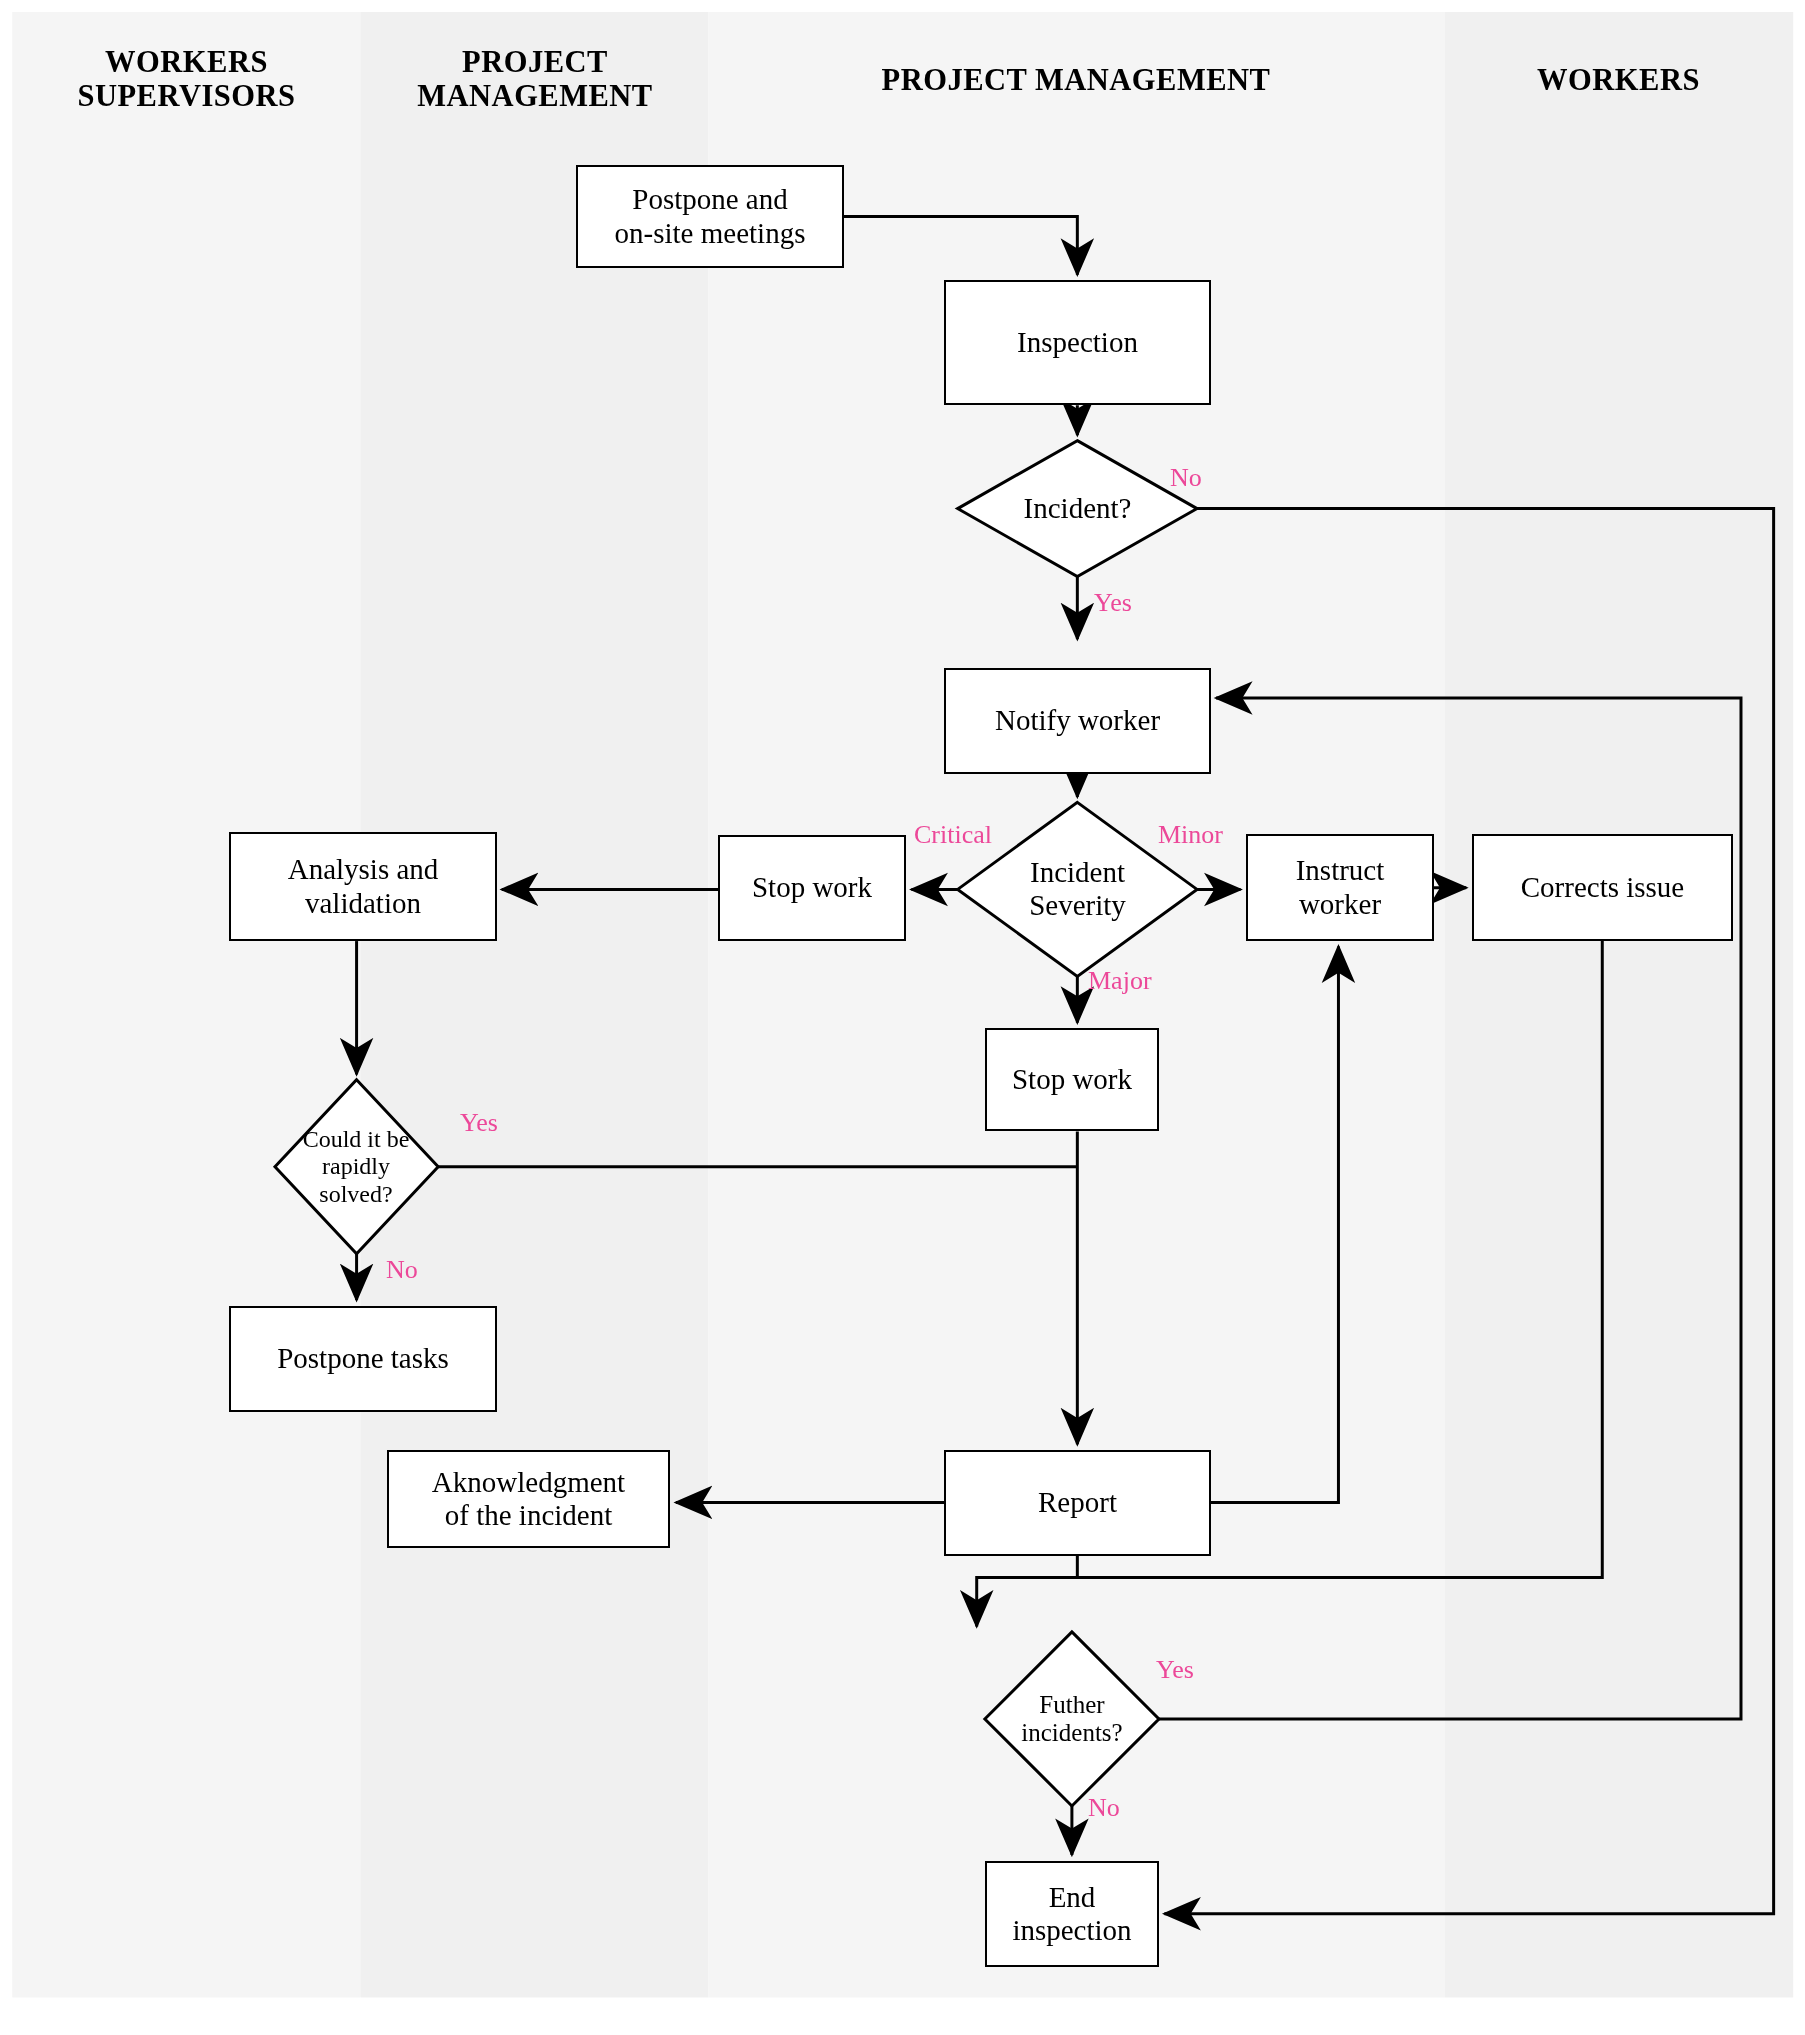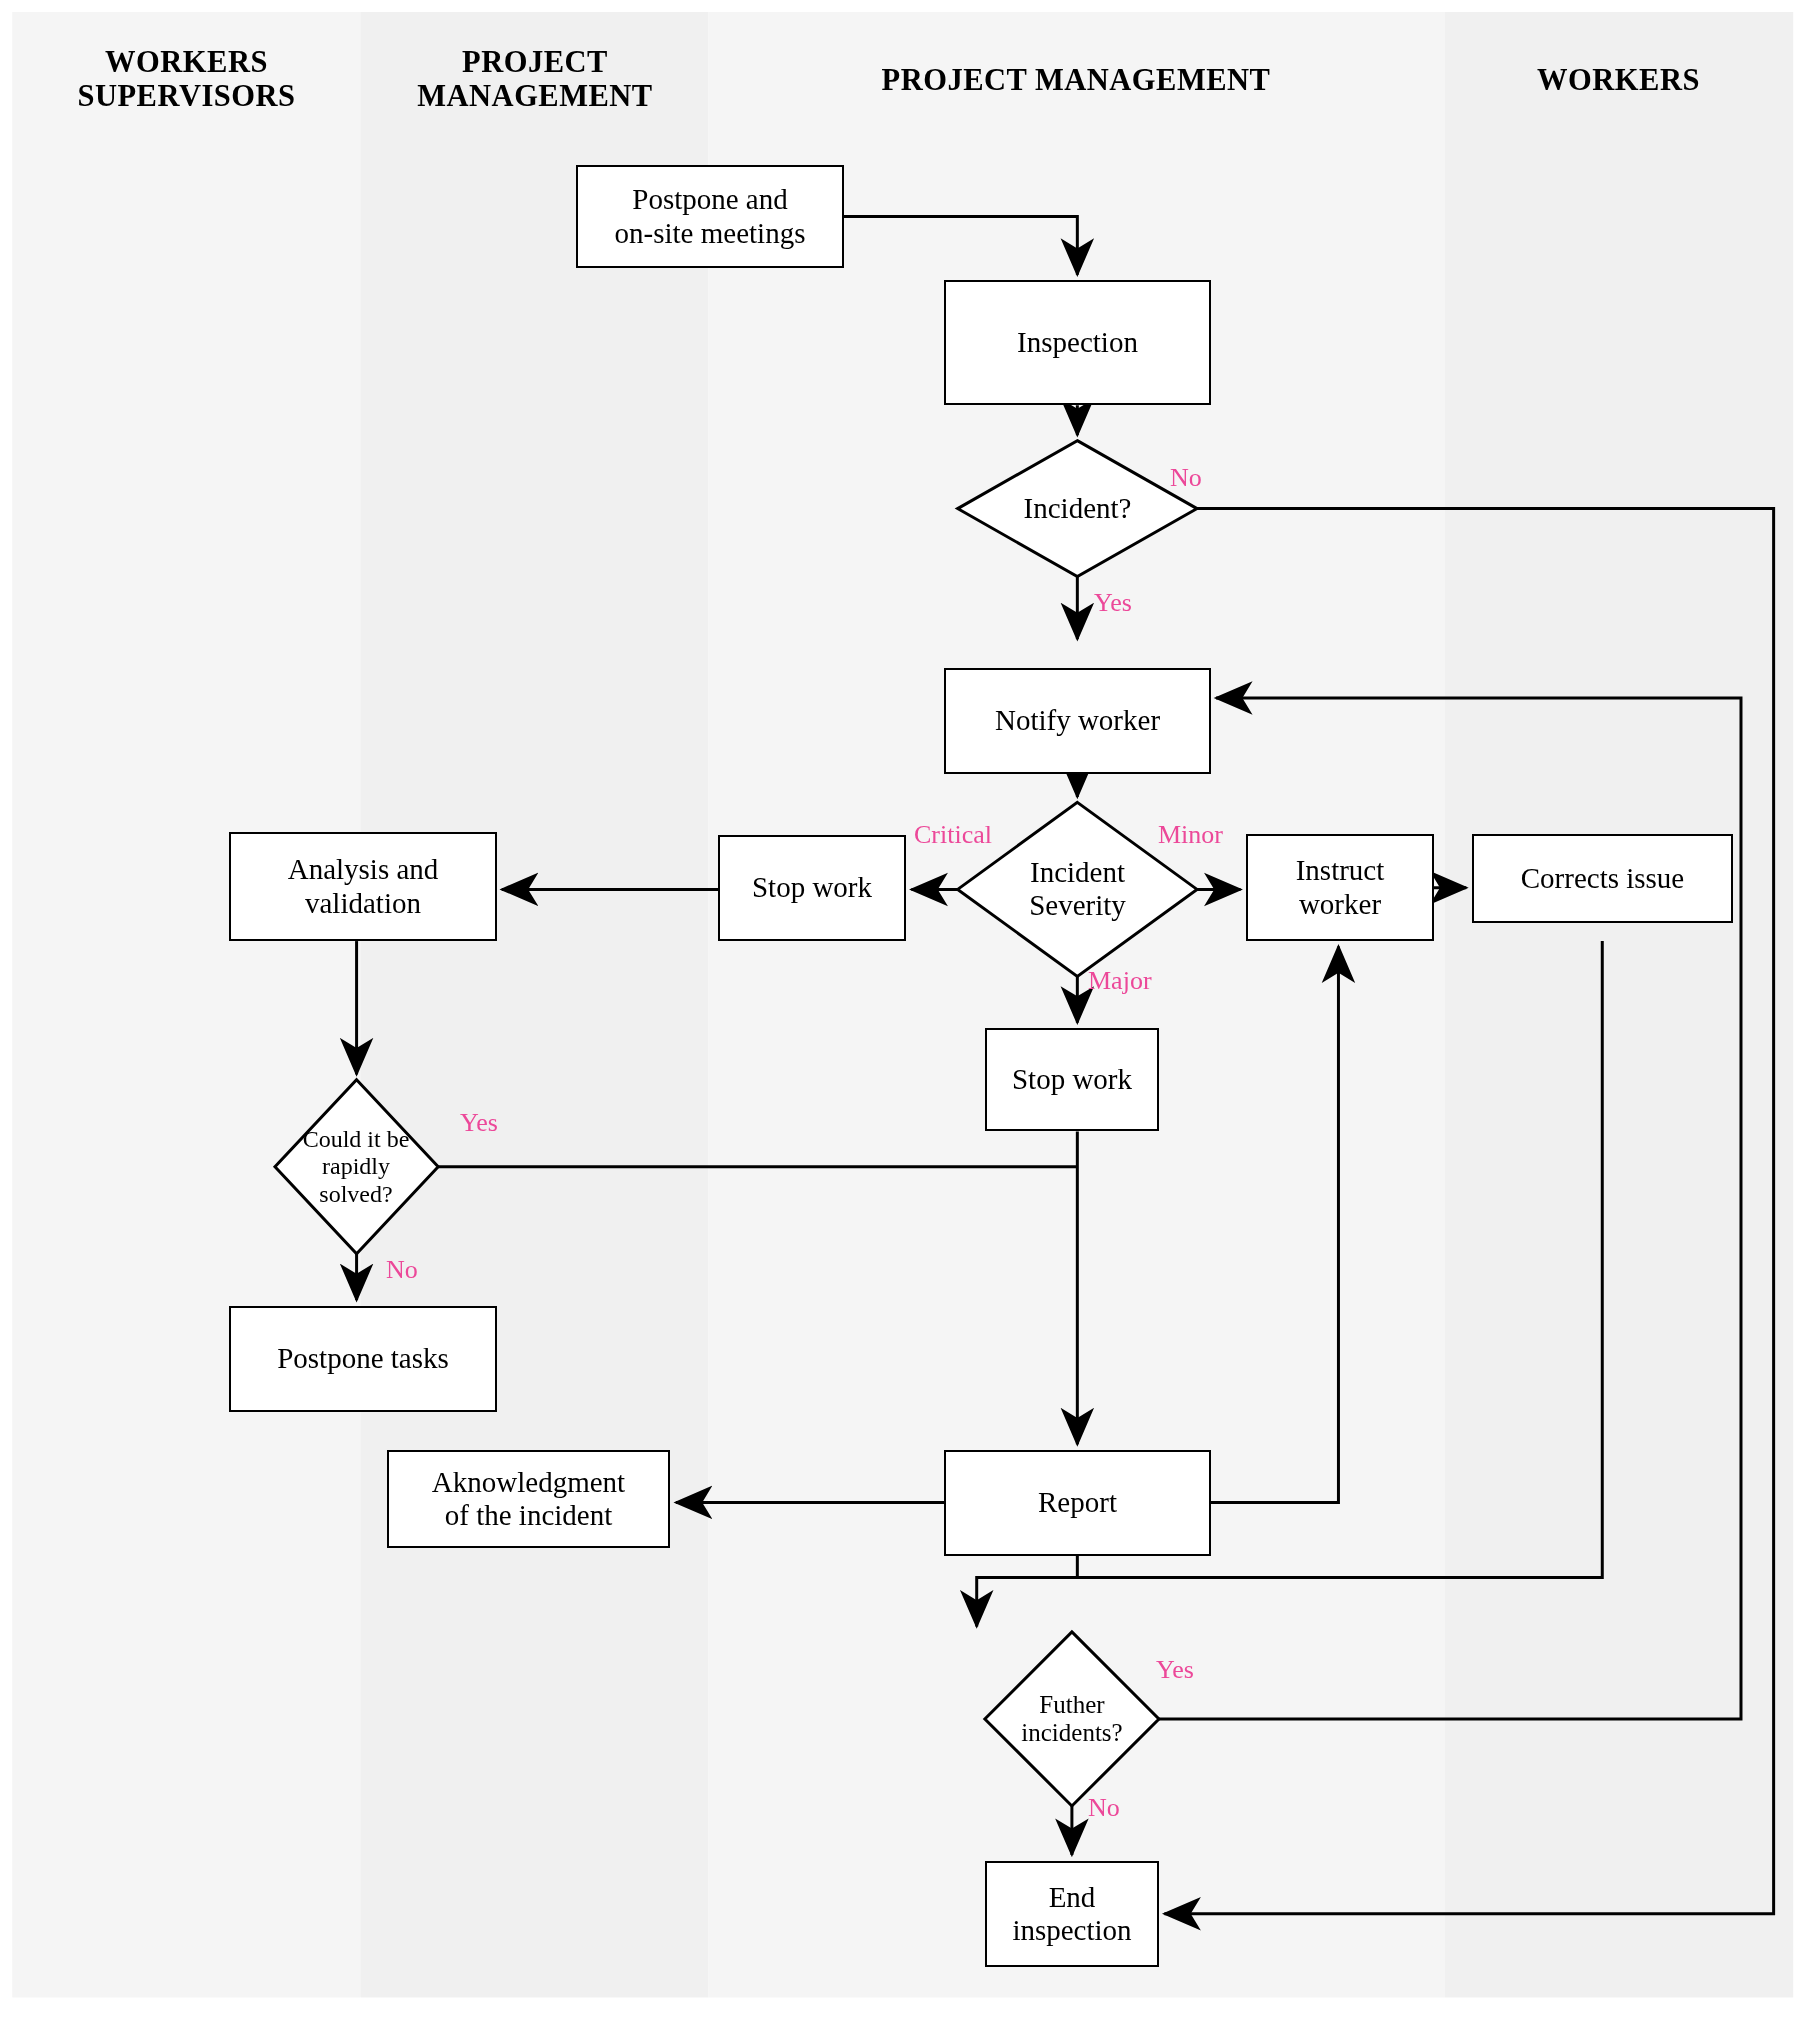--- a/index.html
+++ b/index.html
@@ -139,21 +139,21 @@
     </div>
   </div>
 
   <div class="node box" style="left:1246px;top:834px;width:188px;height:107px;">
     <div class="txt">
       <div>Instruct</div>
       <div>worker</div>
     </div>
   </div>
 
-  <div class="node box" style="left:1472px;top:834px;width:261px;height:89px;">
+  <div class="node box" style="left:1472px;top:834px;width:261px;height:107px;">
     <div class="txt">Corrects issue</div>
   </div>
 
   <div class="node box" style="left:985px;top:1028px;width:174px;height:103px;">
     <div class="txt">Stop work</div>
   </div>
 
   <div class="node box" style="left:229px;top:1306px;width:268px;height:106px;">
     <div class="txt">Postpone tasks</div>
   </div>

